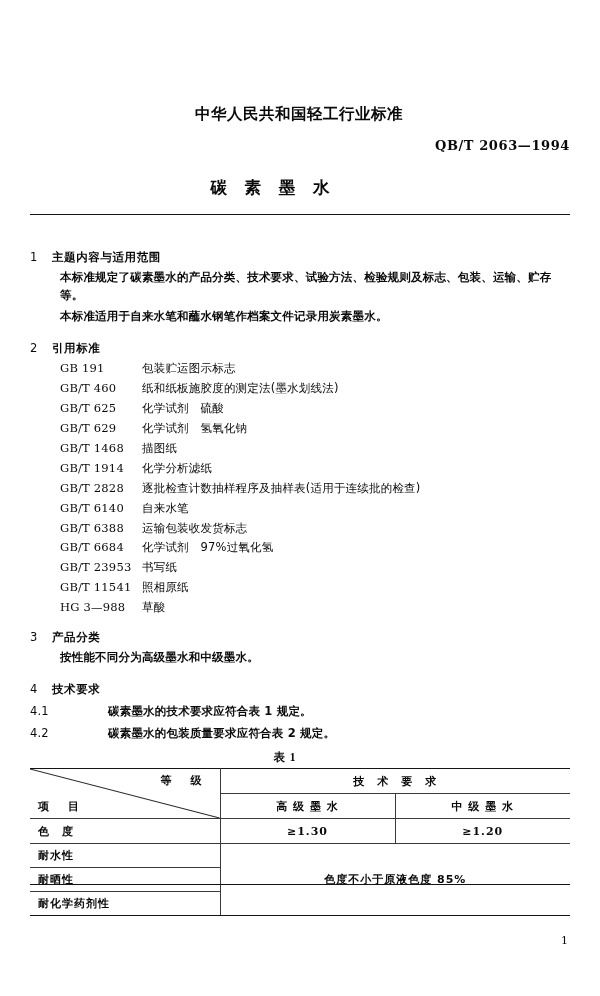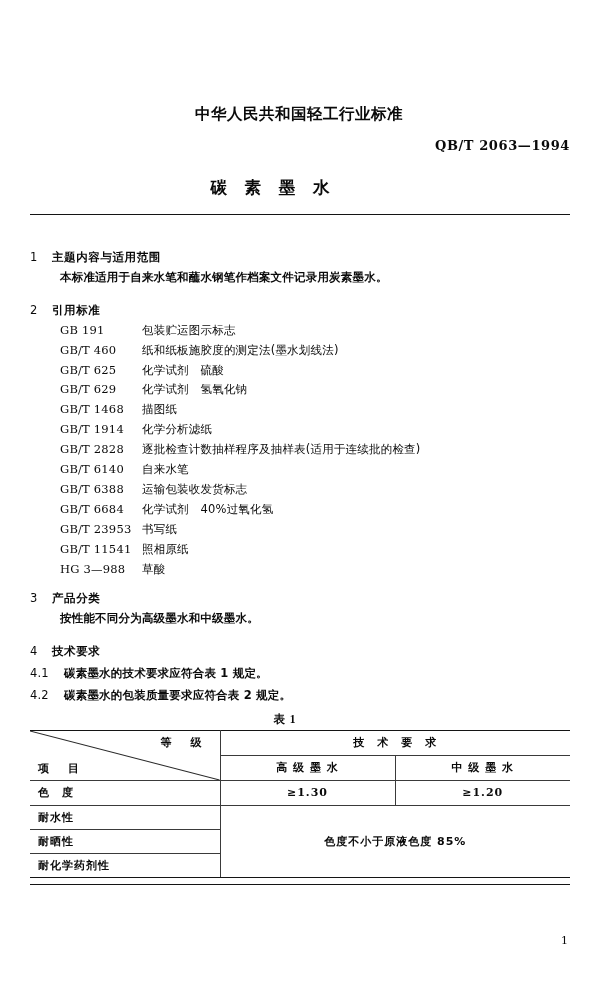--- a/index.html
+++ b/index.html
@@ -91,20 +91,21 @@
     letter-spacing: 0.2px;
     line-height: 1.55;
   }
 
   .clause {
     display: flex;
     font-size: 11.5px;
     font-weight: bold;
     margin-top: 7px;
     letter-spacing: 0.2px;
+    gap: 44px;
   }
   .clause .cnum {
     width: 34px;
     flex: none;
     font-weight: normal;
   }
 
   
   .ref-list { margin: 7px 0 0 30px; }
   .ref-item {
@@ -231,20 +232,21 @@
     <div class="doc-title">碳 素 墨 水</div>
   </div>
   <div class="head-rule"></div>
 
   <div class="content">
 
     <div class="sec-head">
       <span class="num">1</span>
       <span class="txt">主题内容与适用范围</span>
     </div>
+    <div class="para">本标准规定了碳素墨水的产品分类、技术要求、试验方法、检验规则及标志、包装、运输、贮存等。</div>
     <div class="para">本标准适用于自来水笔和蘸水钢笔作档案文件记录用炭素墨水。</div>
 
     <div class="sec-head">
       <span class="num">2</span>
       <span class="txt">引用标准</span>
     </div>
     <div class="ref-list">
       <div class="ref-item">
         <span class="ref-code">GB 191</span>
         <span class="ref-name">包装贮运图示标志</span>
@@ -276,21 +278,21 @@
       <div class="ref-item">
         <span class="ref-code">GB/T 6140</span>
         <span class="ref-name">自来水笔</span>
       </div>
       <div class="ref-item">
         <span class="ref-code">GB/T 6388</span>
         <span class="ref-name">运输包装收发货标志</span>
       </div>
       <div class="ref-item">
         <span class="ref-code">GB/T 6684</span>
-        <span class="ref-name">化学试剂　40%过氧化氢</span>
+        <span class="ref-name">化学试剂　97%过氧化氢</span>
       </div>
       <div class="ref-item">
         <span class="ref-code">GB/T 23953</span>
         <span class="ref-name">书写纸</span>
       </div>
       <div class="ref-item">
         <span class="ref-code">GB/T 11541</span>
         <span class="ref-name">照相原纸</span>
       </div>
       <div class="ref-item">

